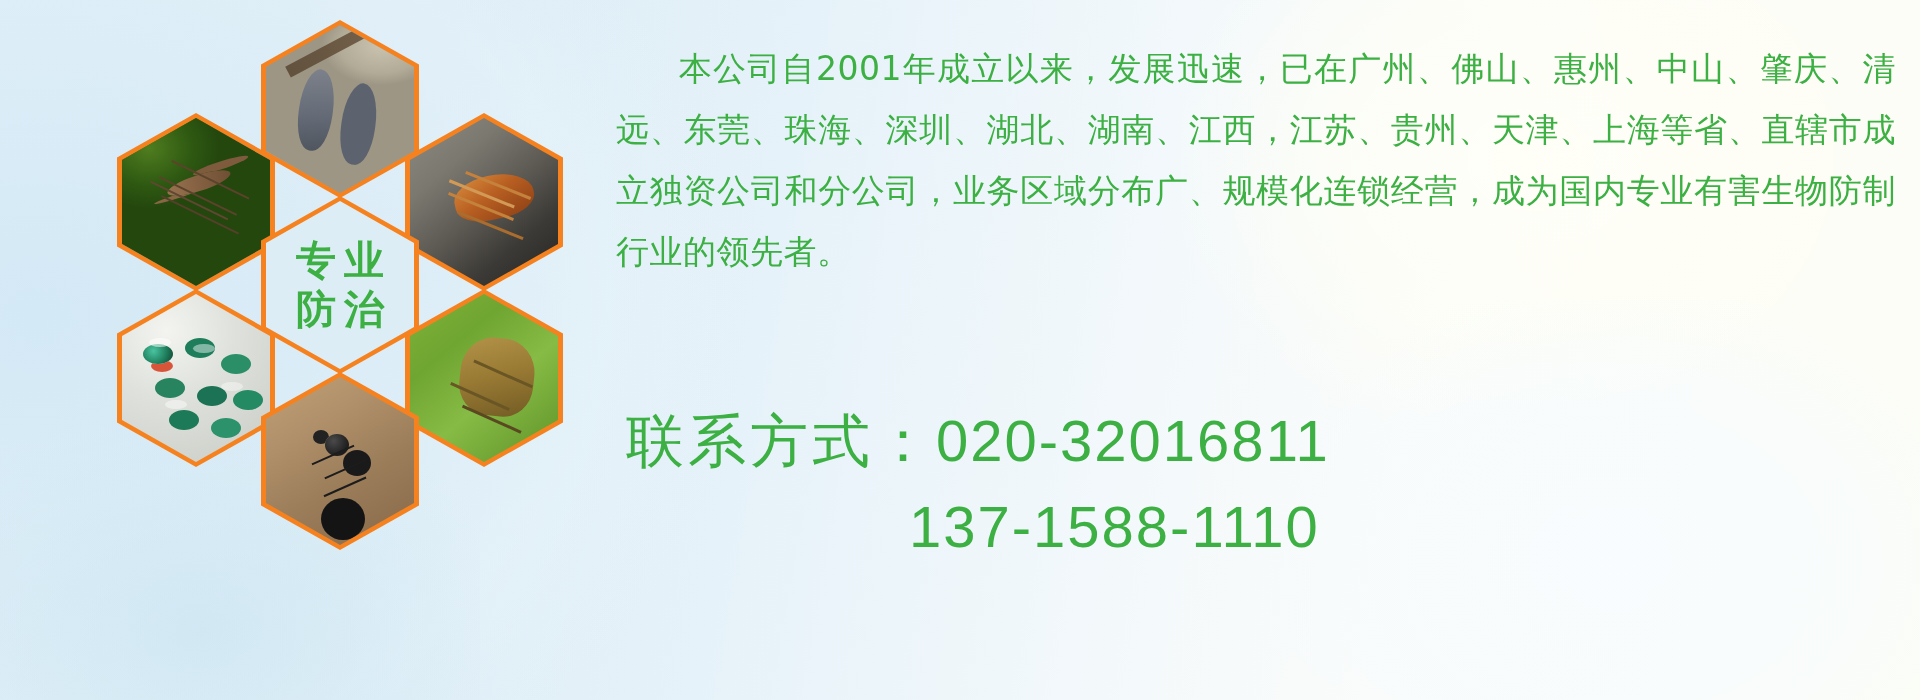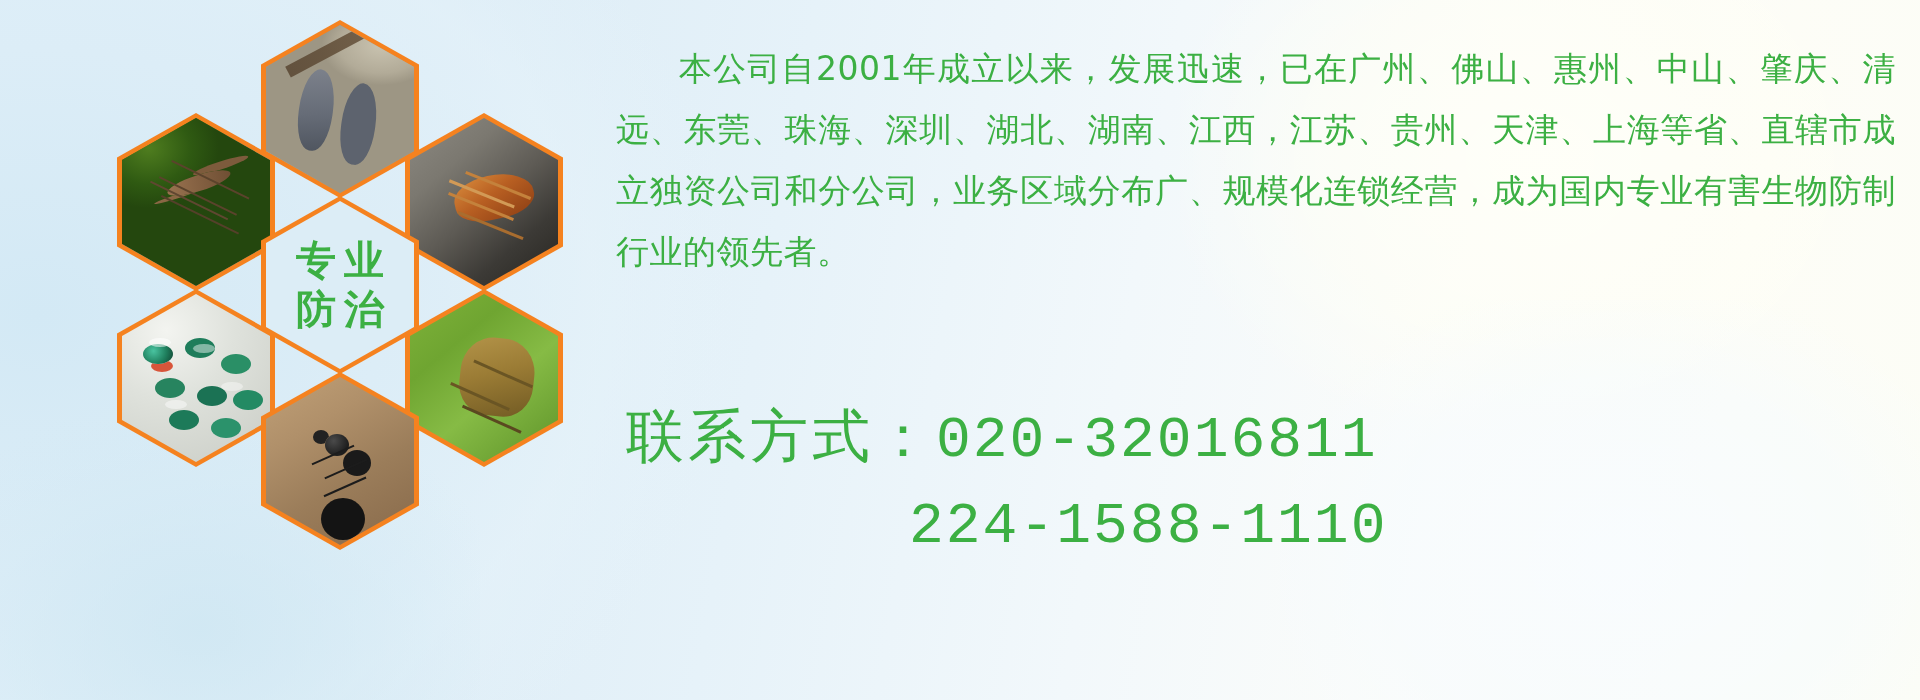--- a/index.html
+++ b/index.html
@@ -257,21 +257,21 @@
     left: 10px;
     top: 398px;
     width: 1280px;
   }
 
   .contact-line {
     color: #3cb043;
     font-size: 58px;
     line-height: 86px;
     letter-spacing: 2px;
-    font-family: Liberation Mono, monospace;
+    font-family: Liberation Sans, sans-serif;
     white-space: nowrap;
   }
   .contact-line-2 { padding-left: 283px; }
   .contact-label { letter-spacing: 4px; }
 </style>
 </head>
 <body>
 
 <div class="banner">
 
@@ -330,19 +330,19 @@
 
     <div class="intro">
       <span class="indent"></span><span>本公司自2001年成立以来，发展迅速，已在广州、佛山、惠州、中山、肇庆、清远、东莞、珠海、深圳、湖北、湖南、江西，江苏、贵州、天津、上海等省、直辖市成立独资公司和分公司，业务区域分布广、规模化连锁经营，成为国内专业有害生物防制行业的领先者。</span>
     </div>
 
     <div class="contact">
       <div class="contact-line">
         <span class="contact-label">联系方式：</span><span>020-32016811</span>
       </div>
       <div class="contact-line contact-line-2">
-        <span>224-1588-1110</span>
+        <span>137-1588-1110</span>
       </div>
     </div>
 
   </div>
 
 </div>
 
 </body></html>

